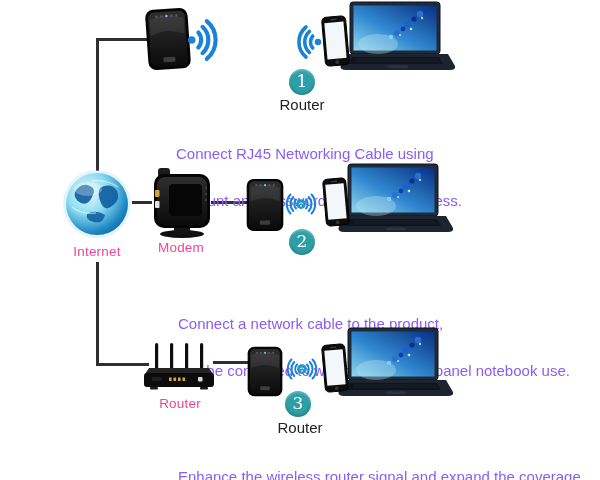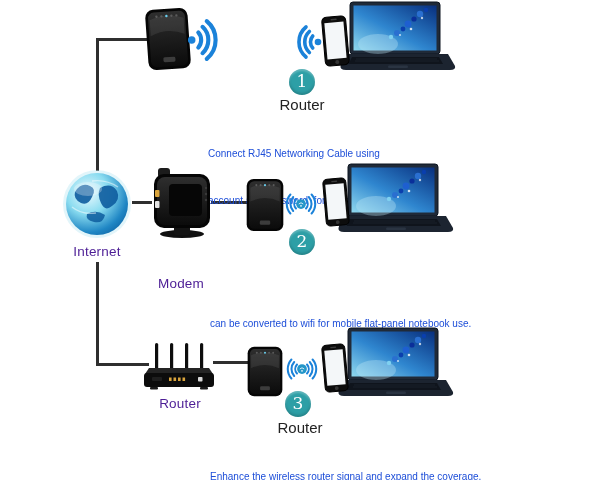--- a/index.html
+++ b/index.html
@@ -3,36 +3,35 @@
 <meta charset="utf-8">
 <style>
   html,body{margin:0;padding:0;background:#ffffff;}
   .stage{
     position:relative;width:600px;height:480px;background:#ffffff;overflow:hidden;
     font-family:"Liberation Sans", sans-serif;color:#2b2b2b;
   }
   .abs{position:absolute;}
   .line{position:absolute;background:#2f2f2f;}
   .dev-label{
-    position:absolute;font-size:13.5px;color:#4c1d95;text-align:center;
+    position:absolute;font-size:13.5px;color:#ec4899;text-align:center;
     letter-spacing:.2px;
   }
   .step-badge{
     position:absolute;width:26px;height:26px;border-radius:50%;
     background:#2d9fa6;color:#ffffff;text-align:center;line-height:25px;
     font-family:"DejaVu Serif", serif;font-size:17px;
     box-shadow:inset 0 -2px 3px rgba(0,0,0,.18), inset 0 2px 2px rgba(255,255,255,.25);
   }
   .step-title{
     position:absolute;width:130px;text-align:center;font-size:15px;color:#222;
   }
   .step-desc{
-    position:absolute;font-size:10px;line-height:15.5px;color:#1d4ed8;
+    position:absolute;font-size:15px;line-height:15.5px;color:#8b5cf6;
     white-space:pre-wrap;
-    margin-left:32px;
   }
   svg{display:block;overflow:visible;}
   .tilt-l{transform:rotate(-4deg);}
   .tilt-p{transform:rotate(-5deg);}
 </style>
 </head>
 <body>
 
 <div class="stage">
 
@@ -142,21 +141,21 @@
     <rect x="10" y="0" width="12" height="10" rx="3" fill="#1b1b1b"></rect>
     <rect x="6" y="6" width="56" height="54" rx="10" fill="#050505"></rect>
     <rect x="9" y="9" width="50" height="48" rx="8" fill="url(#devG)"></rect>
     <rect x="21" y="16" width="33" height="32" rx="4" fill="#060606"></rect>
     <rect x="7" y="22" width="4.5" height="7" rx="1" fill="#d9a43c"></rect>
     <rect x="7" y="33" width="4.5" height="7" rx="1" fill="#e4e4e4"></rect>
     <circle cx="58" cy="20" r="1.2" fill="#3a3a3a"></circle>
       <circle cx="58" cy="26" r="1.2" fill="#3a3a3a"></circle>
     <circle cx="58" cy="32" r="1.2" fill="#3a3a3a"></circle>
   </svg>
-  <div class="dev-label" style="left:141px;top:240px;width:80px;margin-top:36px;">Modem</div>
+  <div class="dev-label" style="left:141px;top:240px;width:80px;">Modem</div>
 
   <svg class="abs" style="left:246px;top:176px;" width="38" height="58" viewBox="0 0 44 62">
     <rect x="0.8" y="0.8" width="42.4" height="60.4" rx="8" fill="#050505"></rect>
     <rect x="3.5" y="3.5" width="37" height="55" rx="6" fill="url(#devG)"></rect>
     <path d="M5 11 Q22 4 39 11 L39 27 Q22 19 5 27 Z" fill="#ffffff" opacity="0.08"></path>
     <circle cx="12" cy="8" r="1.2" fill="#5a5a5a"></circle>
       <circle cx="17" cy="8" r="1.2" fill="#5a5a5a"></circle>
     <circle cx="22" cy="8" r="1.2" fill="#69d0f0"></circle>
       <circle cx="27" cy="8" r="1.2" fill="#5a5a5a"></circle>
     <circle cx="32" cy="8" r="1.2" fill="#5a5a5a"></circle>
@@ -197,20 +196,21 @@
 
   <svg class="abs tilt-p" style="left:324px;top:178px;" width="24" height="48" viewBox="0 0 24 48">
     <rect x="0.5" y="0.5" width="23" height="47" rx="4.5" fill="#0d0d0d" stroke="#000"></rect>
     <rect x="2.8" y="6" width="18.4" height="35" fill="#f4f7f9"></rect>
     <rect x="9" y="2.6" width="6" height="1.4" rx="0.7" fill="#3a3a3a"></rect>
     <circle cx="12" cy="44.3" r="1.9" fill="#333"></circle>
   </svg>
 
   <div class="step-badge" style="left:289px;top:229px;"><span>2</span></div>
   <div class="step-desc" style="left:178px;top:285px;">
+    <div>Connect a network cable to the product,</div>
     <div>can be converted to wifi for mobile flat-panel notebook use.</div>
   </div>
 
   <svg class="abs" style="left:142px;top:341px;" width="74" height="52" viewBox="0 0 74 52">
     <rect x="13" y="2" width="3.2" height="26" rx="1.6" fill="#0d0d0d"></rect>
     <rect x="28" y="2" width="3.2" height="26" rx="1.6" fill="#0d0d0d"></rect>
     <rect x="43" y="2" width="3.2" height="26" rx="1.6" fill="#0d0d0d"></rect>
     <rect x="58" y="2" width="3.2" height="26" rx="1.6" fill="#0d0d0d"></rect>
     <path d="M7 27 L67 27 L71 33 L3 33 Z" fill="#242424"></path>
     <rect x="2" y="32" width="70" height="14" rx="3" fill="#0c0c0c"></rect>

